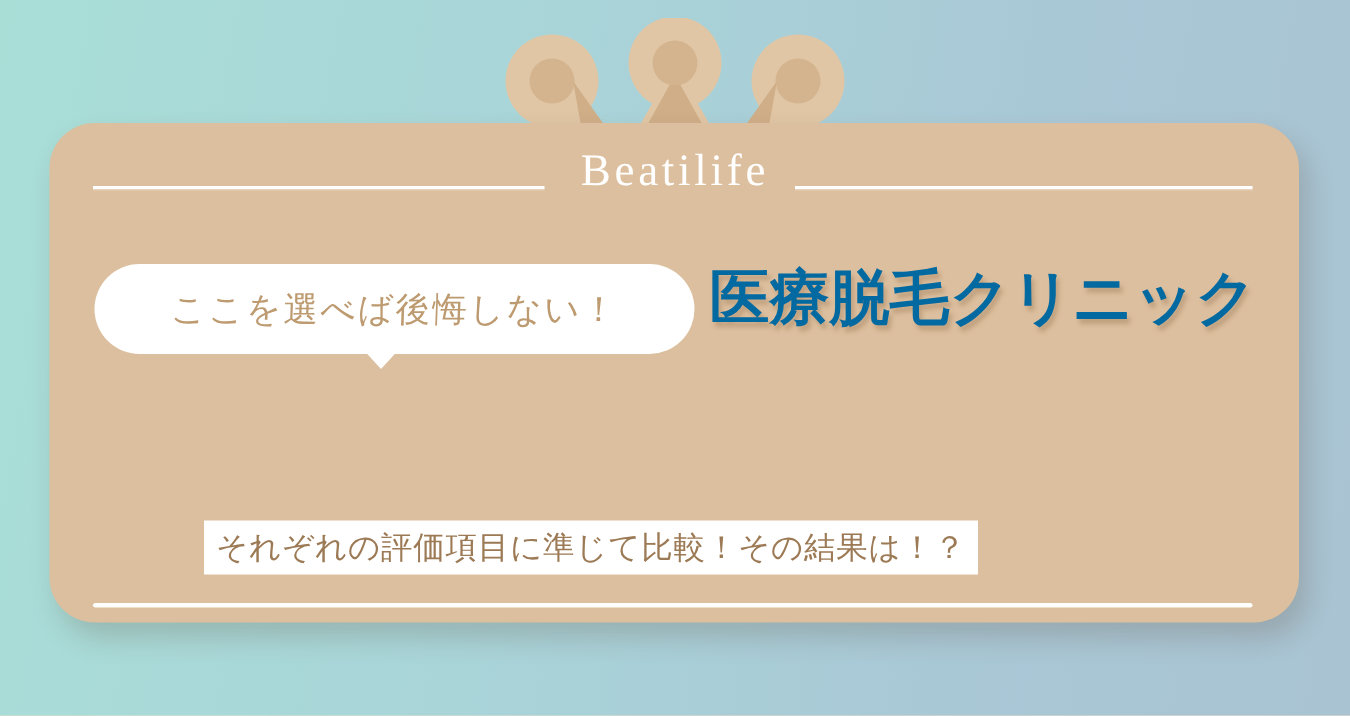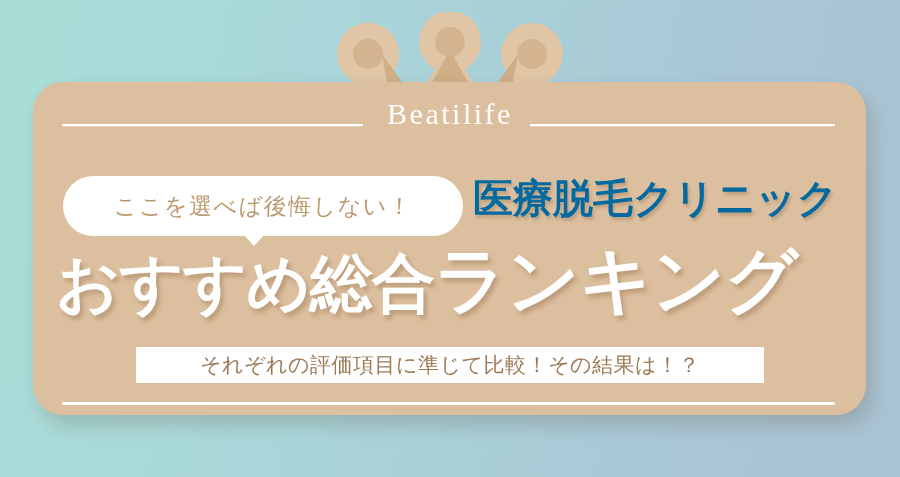--- a/index.html
+++ b/index.html
@@ -78,21 +78,21 @@
     text-shadow: 3px 4px 4px rgba(150,115,80,0.45);
     color:#ffffff;
     font-family:"DejaVu Sans","Liberation Sans",sans-serif;
     font-weight:bold;
   }
   .h-a { font-size:63px; letter-spacing:-1px; }
   .h-b { font-size:72px; letter-spacing:-1px; }
 
   
   .banner {
-    position:absolute; left:136px; top:347px; width:628px; height:36px;
+    position:absolute; left:136px; top:347px; width:516px; height:36px;
     background:#ffffff; z-index:6;
     display:flex; align-items:center; justify-content:center;
   }
   .banner-text {
     font-family:"DejaVu Sans","Liberation Sans",sans-serif;
     font-size:21px; color:#9c7a55; letter-spacing:0.5px; white-space:nowrap;
   }
 </style>
 </head>
 <body>
@@ -125,21 +125,18 @@
 
   <div class="brand">Beatilife</div>
 
   <div class="bubble">
     <span class="bubble-text">ここを選べば後悔しない！</span>
   </div>
   <div class="bubble-tail"></div>
 
   <div class="clinic">医療脱毛クリニック</div>
 
-  <div class="headline">
-    <span class="h-a">おすすめ総合</span><span class="h-b">ランキング</span>
-  </div>
 
   <div class="banner">
     <span class="banner-text">それぞれの評価項目に準じて比較！その結果は！？</span>
   </div>
 
 </div>
 
 </body></html>

